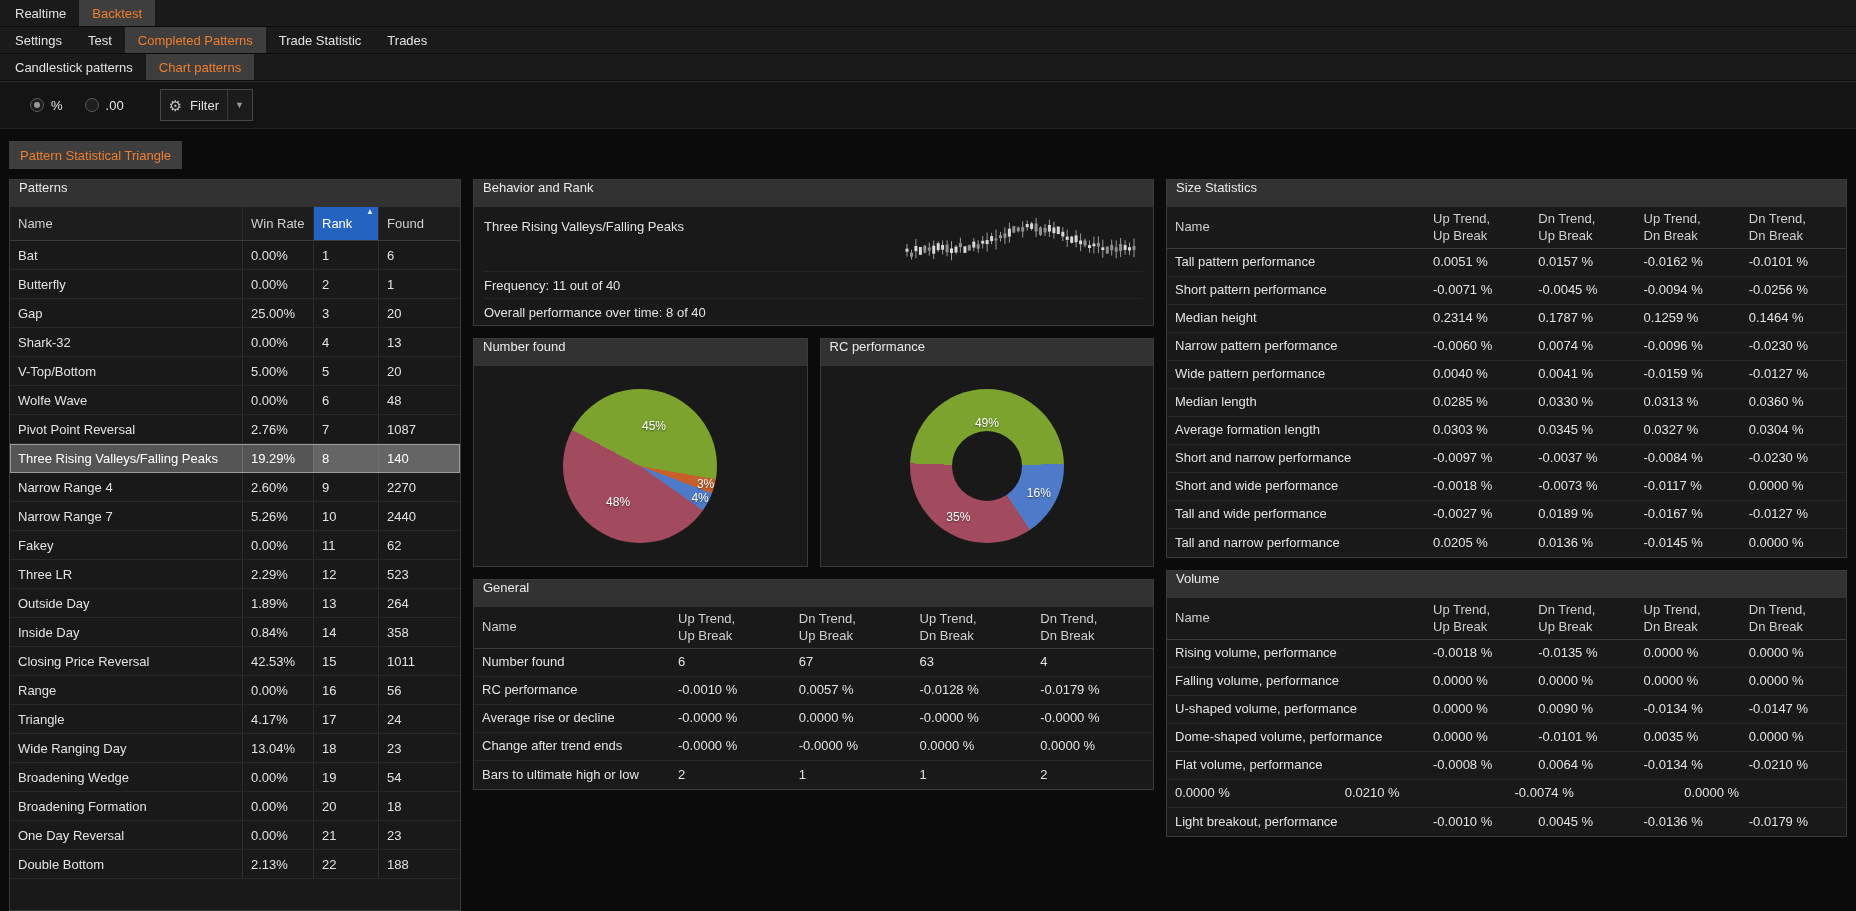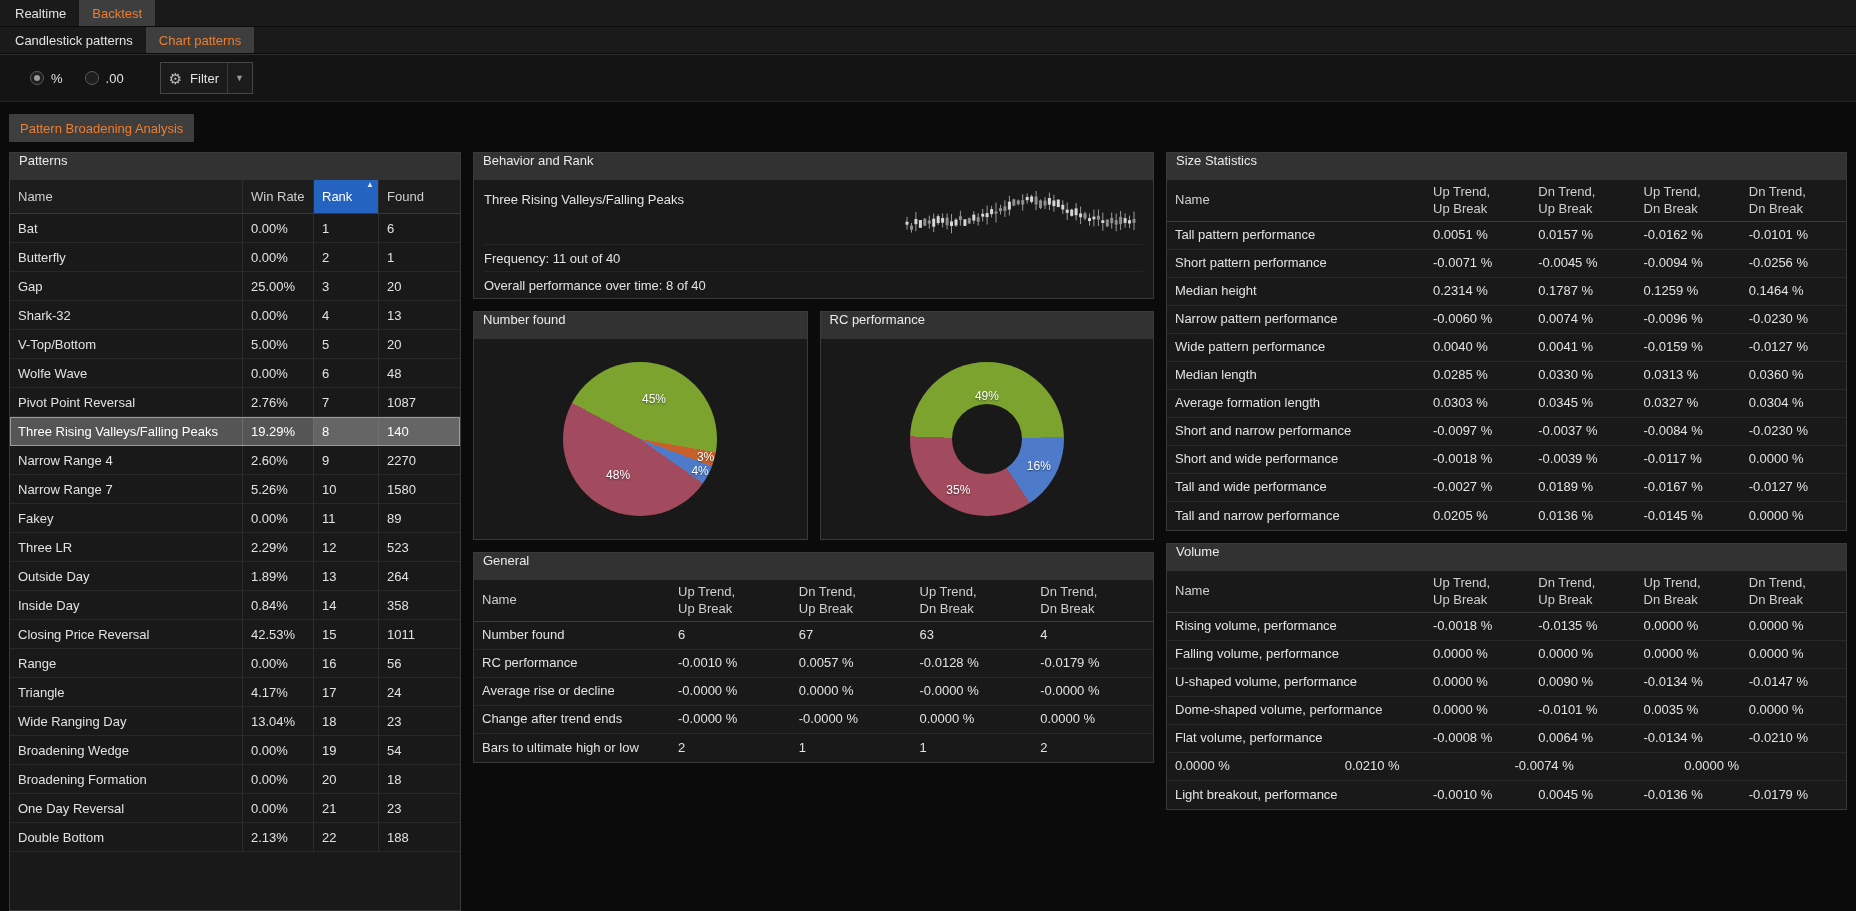--- a/index.html
+++ b/index.html
@@ -95,20 +95,27 @@
 <body>
 
 <div class="app">
 
 
   <div class="tab-row">
     <div class="tab">Realtime</div>
     <div class="tab active">Backtest</div>
   </div>
 
+  <div class="tab-row">
+    <div class="tab">Settings</div>
+    <div class="tab">Test</div>
+    <div class="tab active">Completed Patterns</div>
+    <div class="tab">Trade Statistic</div>
+    <div class="tab">Trades</div>
+  </div>
 
   <div class="tab-row">
     <div class="tab">Candlestick patterns</div>
     <div class="tab active">Chart patterns</div>
   </div>
 
   <div class="toolbar">
     <div class="radio">
       <span class="radio-circle checked"></span>
       <span>%</span>
@@ -118,21 +125,21 @@
       <span>.00</span>
     </div>
     <div class="filter-btn">
       <span class="gear">⚙</span>
       <span>Filter</span>
       <span class="caret">▼</span>
     </div>
   </div>
 
   <div class="analysis-row">
-    <div class="analysis-tab">Pattern Broadening Analysis</div>
+    <div class="analysis-tab">Pattern Statistical Triangle</div>
   </div>
 
   <div class="main">
 
     <div class="col left">
       <div class="panel fill">
         <div class="panel-header">
           <span>Patterns</span>
         </div>
         <div class="ptable">
@@ -193,27 +200,27 @@
             <div class="prow">
               <div class="pcell c0">Narrow Range 4</div>
               <div class="pcell c1">2.60%</div>
               <div class="pcell c2">9</div>
               <div class="pcell c3">2270</div>
             </div>
             <div class="prow">
               <div class="pcell c0">Narrow Range 7</div>
               <div class="pcell c1">5.26%</div>
               <div class="pcell c2">10</div>
-              <div class="pcell c3">1580</div>
+              <div class="pcell c3">2440</div>
             </div>
             <div class="prow">
               <div class="pcell c0">Fakey</div>
               <div class="pcell c1">0.00%</div>
               <div class="pcell c2">11</div>
-              <div class="pcell c3">89</div>
+              <div class="pcell c3">62</div>
             </div>
             <div class="prow">
               <div class="pcell c0">Three LR</div>
               <div class="pcell c1">2.29%</div>
               <div class="pcell c2">12</div>
               <div class="pcell c3">523</div>
             </div>
             <div class="prow">
               <div class="pcell c0">Outside Day</div>
               <div class="pcell c1">1.89%</div>
@@ -550,21 +557,21 @@
             <div class="srow">
               <div class="scell name">Short and narrow performance</div>
               <div class="scell">-0.0097 %</div>
               <div class="scell">-0.0037 %</div>
               <div class="scell">-0.0084 %</div>
               <div class="scell">-0.0230 %</div>
             </div>
             <div class="srow">
               <div class="scell name">Short and wide performance</div>
               <div class="scell">-0.0018 %</div>
-              <div class="scell">-0.0039 %</div>
+              <div class="scell">-0.0073 %</div>
               <div class="scell">-0.0117 %</div>
               <div class="scell">0.0000 %</div>
             </div>
             <div class="srow">
               <div class="scell name">Tall and wide performance</div>
               <div class="scell">-0.0027 %</div>
               <div class="scell">0.0189 %</div>
               <div class="scell">-0.0167 %</div>
               <div class="scell">-0.0127 %</div>
             </div>

